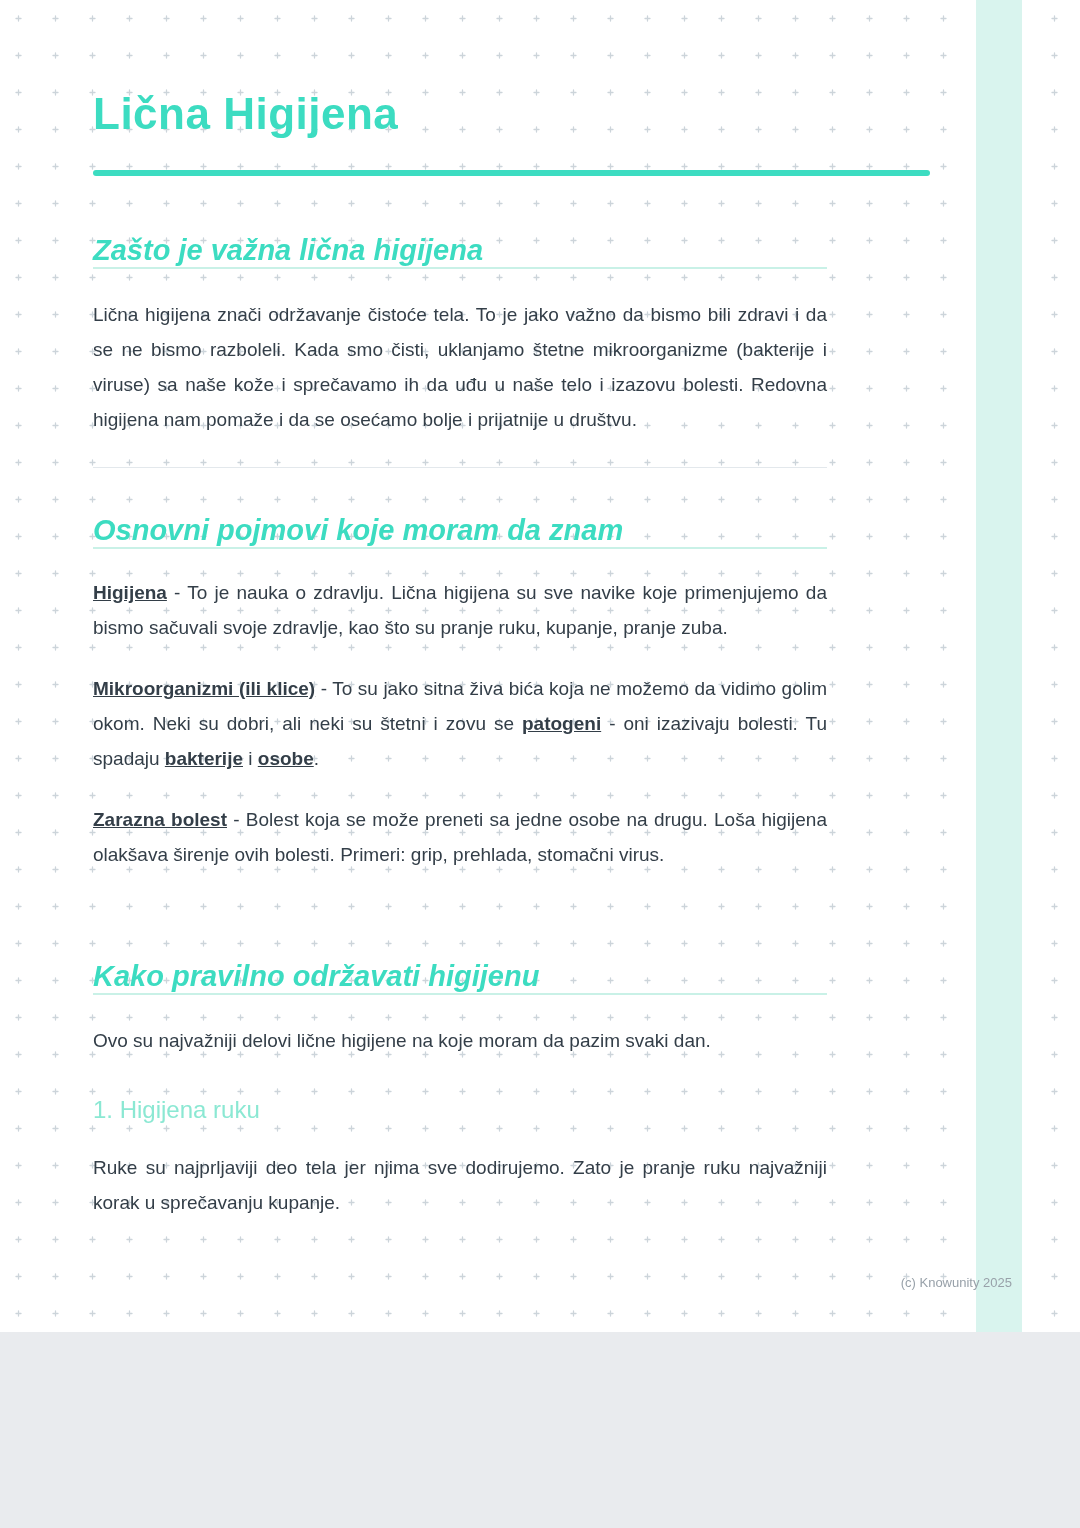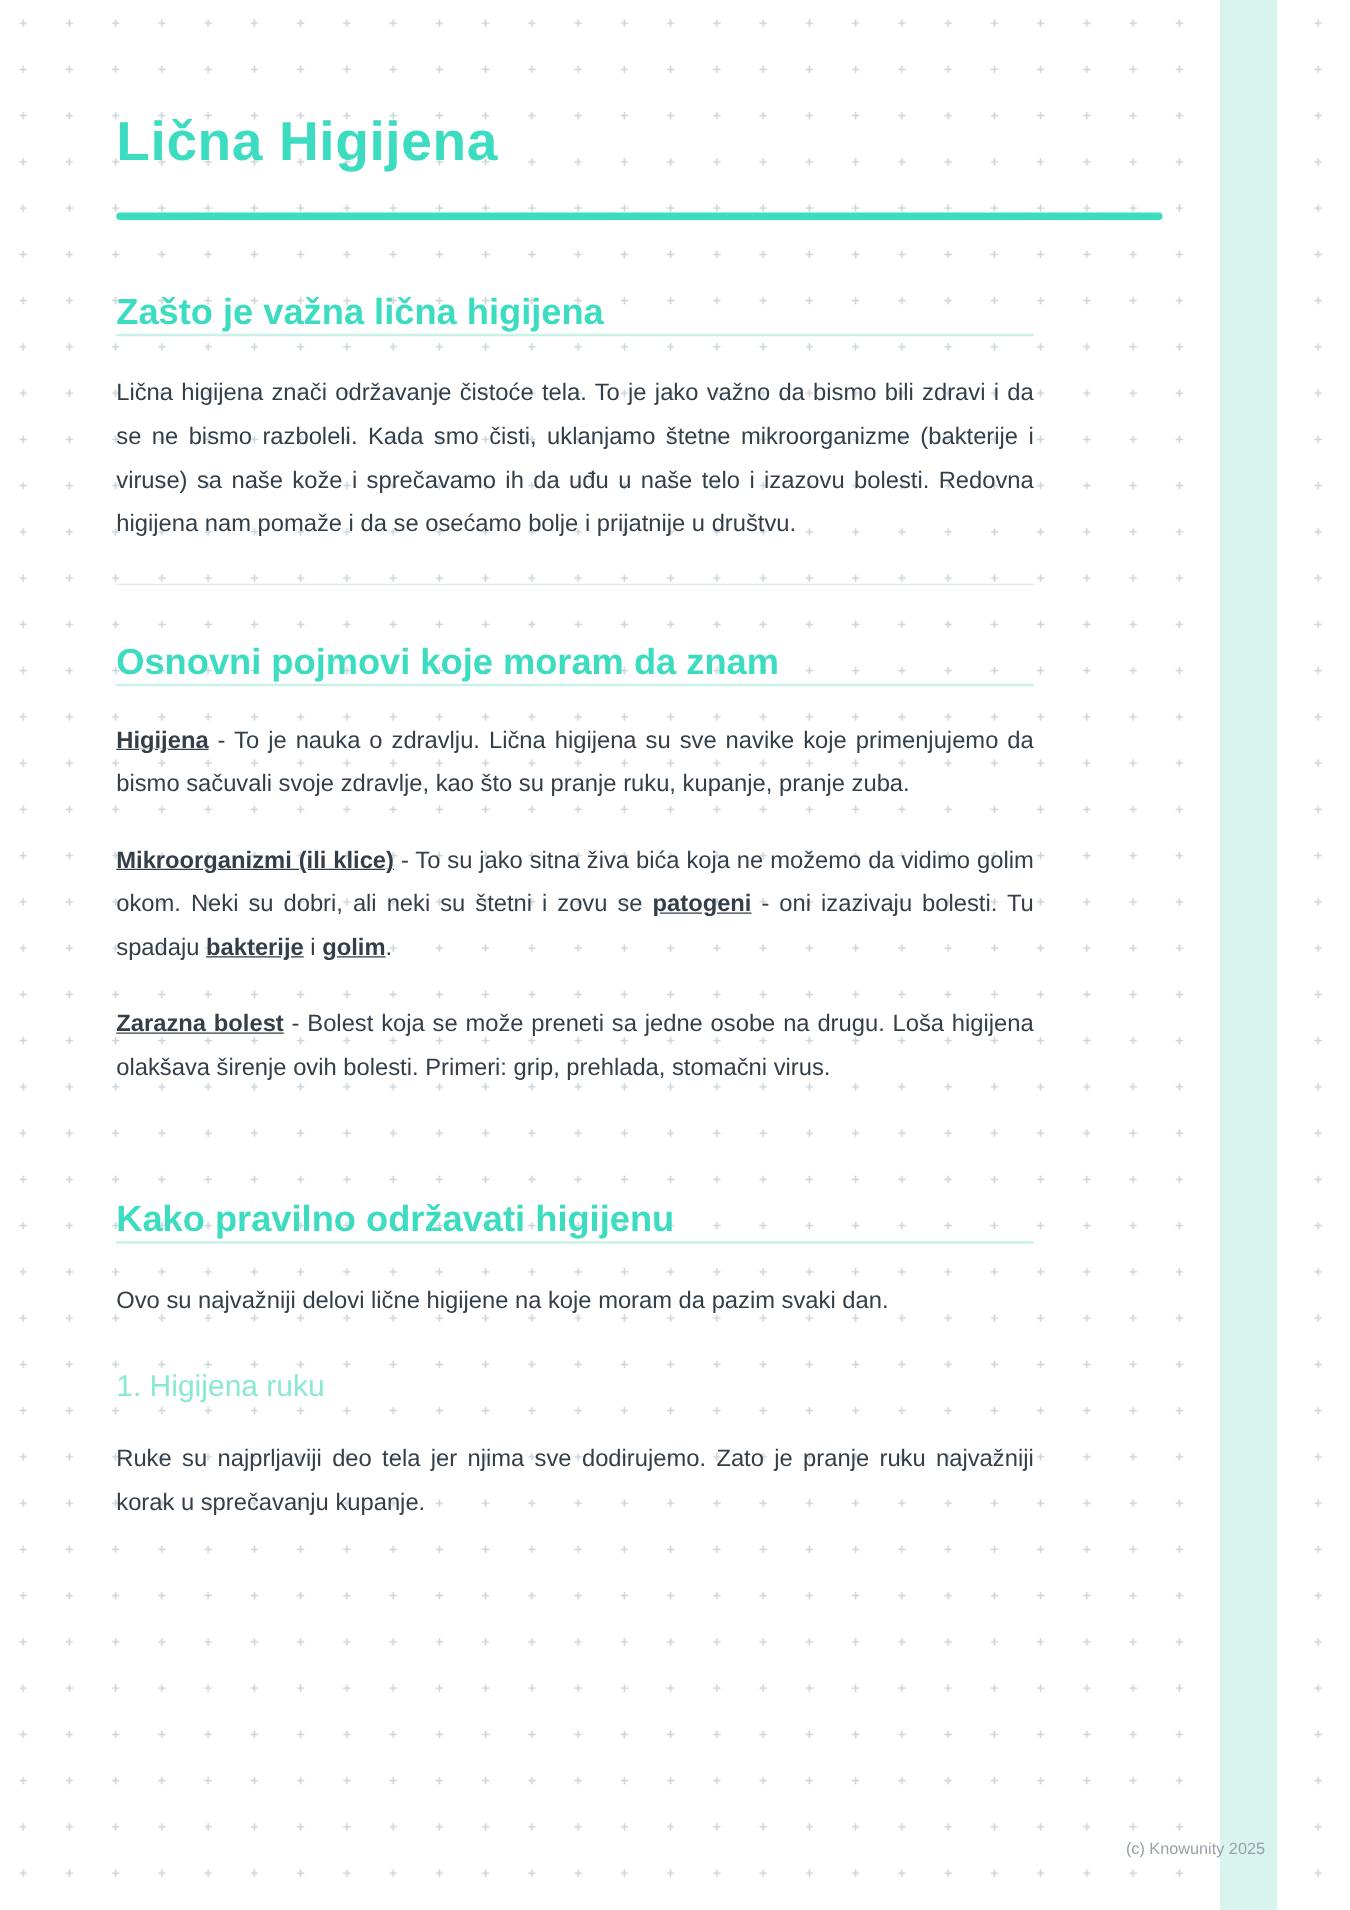--- a/index.html
+++ b/index.html
@@ -9,21 +9,21 @@
     --stripe: #D9F4EE;
     --text: #333E48;
     --muted: #98A1A9;
     --divider: #E3E8EC;
   }
   * { margin: 0; padding: 0; box-sizing: border-box; }
   html, body { background: #e9ebee; }
   .page {
     position: relative;
     width: 1080px;
-    height: 1528px;
+    height: 1332px;
     margin: 0 auto;
     background: #ffffff;
     overflow: hidden;
     font-family: "Liberation Sans", sans-serif;
     color: var(--text);
   }
   .bg {
     position: absolute;
     top: 0; left: 0;
     z-index: 0;
@@ -57,20 +57,21 @@
     height: 6px;
     background: var(--accent);
     border-radius: 3px;
     margin-top: 32px;
   }
   h2.section-heading {
     font-size: 29px;
     font-weight: bold;
     color: var(--accent);
     border-bottom: 2px solid var(--underline);
+    font-style: italic;
   }
   h2.heading-why      { margin-top: 58px; }
   h2.heading-concepts { margin-top: 46px; }
   h2.heading-how      { margin-top: 88px; }
   h3.sub-heading {
     font-size: 24px;
     font-weight: normal;
     color: var(--accent_light);
     margin-top: 38px;
   }
@@ -120,21 +121,21 @@
 
     <h2 class="section-heading heading-why">Zašto je važna lična higijena</h2>
     <p class="body first-after-heading">Lična higijena znači održavanje čistoće tela. To je jako važno da bismo bili zdravi i da se ne bismo razboleli. Kada smo čisti, uklanjamo štetne mikroorganizme (bakterije i viruse) sa naše kože i sprečavamo ih da uđu u naše telo i izazovu bolesti. Redovna higijena nam pomaže i da se osećamo bolje i prijatnije u društvu.</p>
 
     <div class="section-divider"></div>
 
     <h2 class="section-heading heading-concepts">Osnovni pojmovi koje moram da znam</h2>
 
     <p class="body"><span class="b">Higijena</span><span> - To je nauka o zdravlju. Lična higijena su sve navike koje primenjujemo da bismo sačuvali svoje zdravlje, kao što su pranje ruku, kupanje, pranje zuba.</span></p>
 
-    <p class="body"><span class="b">Mikroorganizmi (ili klice)</span><span> - To su jako sitna živa bića koja ne možemo da vidimo golim okom. Neki su dobri, ali neki su štetni i zovu se </span><span class="b">patogeni</span><span> - oni izazivaju bolesti. Tu spadaju </span><span class="b">bakterije</span><span> i </span><span class="b">golim</span><span>.</span></p>
+    <p class="body"><span class="b">Mikroorganizmi (ili klice)</span><span> - To su jako sitna živa bića koja ne možemo da vidimo golim okom. Neki su dobri, ali neki su štetni i zovu se </span><span class="b">patogeni</span><span> - oni izazivaju bolesti. Tu spadaju </span><span class="b">bakterije</span><span> i </span><span class="b">osobe</span><span>.</span></p>
 
     <p class="body"><span class="b">Zarazna bolest</span><span> - Bolest koja se može preneti sa jedne osobe na drugu. Loša higijena olakšava širenje ovih bolesti. Primeri: grip, prehlada, stomačni virus.</span></p>
 
 
     <h2 class="section-heading heading-how">Kako pravilno održavati higijenu</h2>
     <p class="body first-after-heading">Ovo su najvažniji delovi lične higijene na koje moram da pazim svaki dan.</p>
 
     <h3 class="sub-heading">1. Higijena ruku</h3>
     <p class="body">Ruke su najprljaviji deo tela jer njima sve dodirujemo. Zato je pranje ruku najvažniji korak u sprečavanju kupanje.</p>
 

